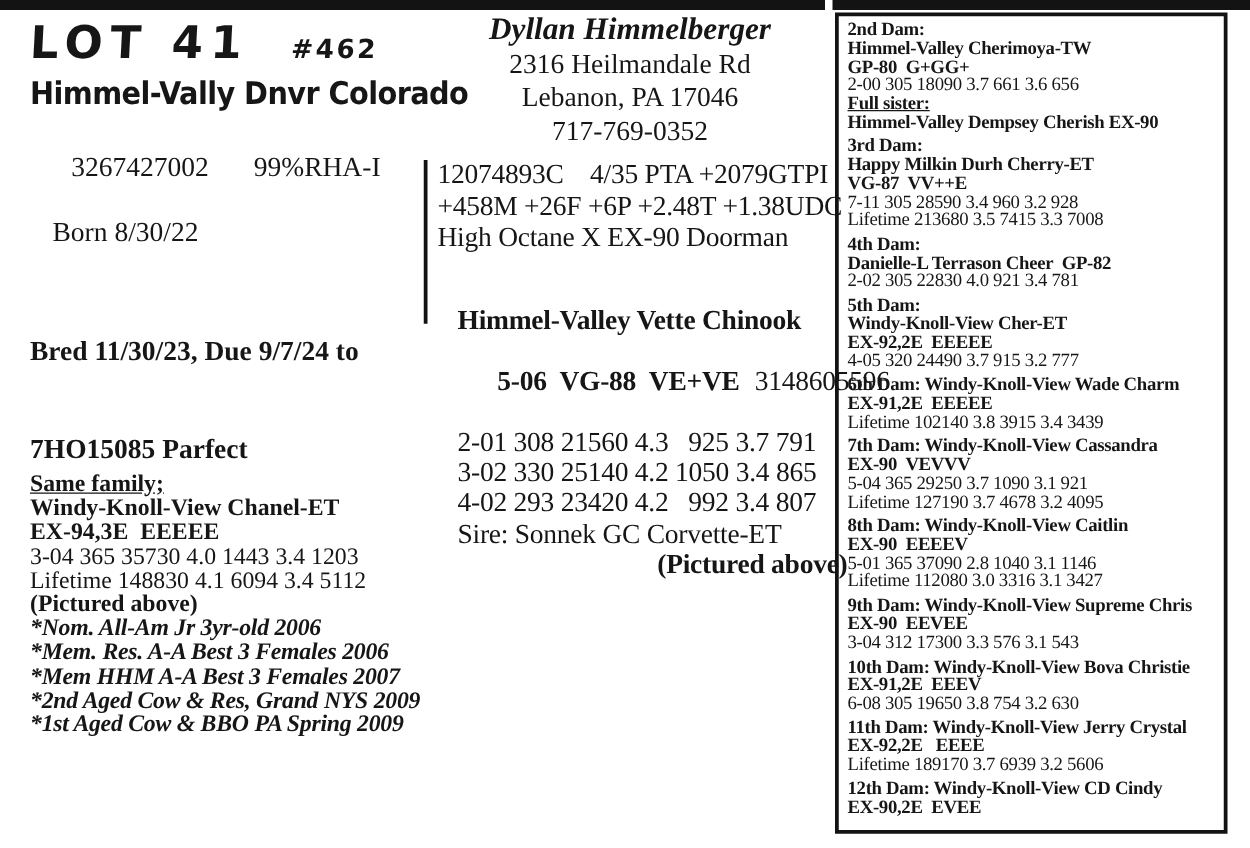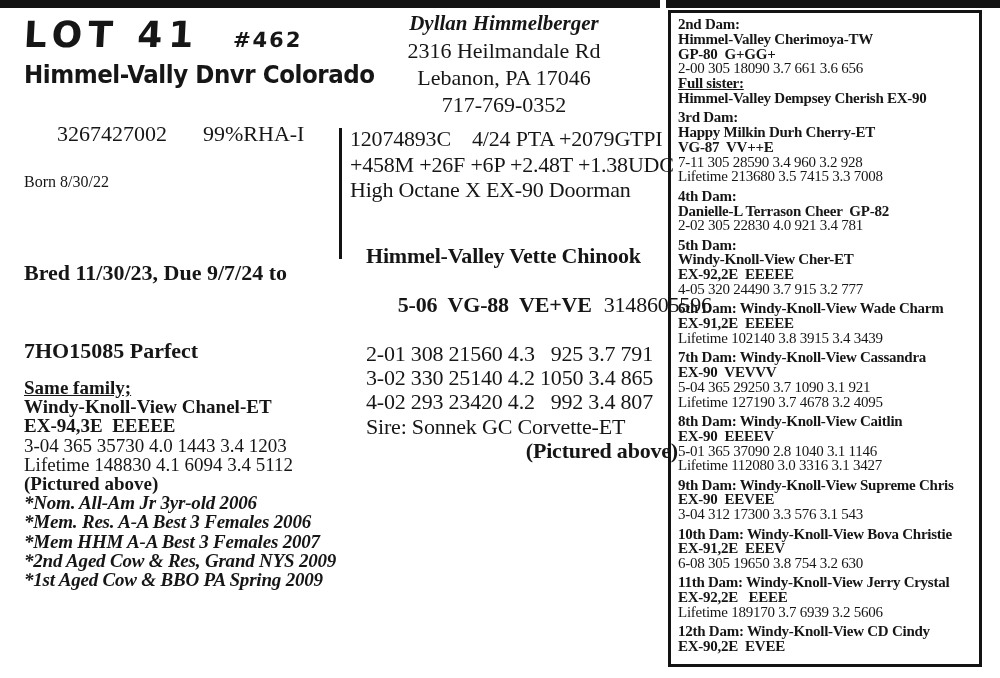--- a/index.html
+++ b/index.html
@@ -11,32 +11,32 @@
   .bar-r{left:666px;width:334px;}
   
   .left-col{position:absolute;left:24px;top:14px;width:320px;}
   .lot-row{display:flex;align-items:baseline;font-family:"DejaVu Sans",sans-serif;}
   .lot{font-size:36px;font-weight:bold;letter-spacing:6px;transform:skewX(-3deg);}
   .tag{font-size:21px;font-weight:bold;letter-spacing:2px;margin-left:34px;transform:skewX(-3deg);}
   .aname{font-family:"DejaVu Sans",sans-serif;font-weight:bold;font-size:25px;letter-spacing:-0.5px;
          transform:scaleX(.92);transform-origin:left;margin-top:5px;white-space:pre;}
   .idline{font-size:22px;margin-top:6px;white-space:pre;}
   .idline .rha{margin-left:36px;}
-  .bornline{font-size:16px;white-space:pre;}
+  .bornline{font-size:22px;white-space:pre;margin-left:18px;}
   .bred{font-weight:bold;font-size:22px;line-height:26px;margin-top:17px;white-space:pre;}
   
   .family{position:absolute;left:24px;top:378px;width:330px;font-size:19px;line-height:19.2px;}
   .family div{white-space:pre;}
   .fam-h{font-weight:bold;text-decoration:underline;}
   .fam-b{font-weight:bold;}
   .fam-aw{font-weight:bold;font-style:italic;letter-spacing:-0.2px;}
   
   .consignor{position:absolute;left:345px;top:10px;width:318px;text-align:center;
              font-size:22px;line-height:27px;}
-  .consignor .cname{font-weight:bold;font-style:italic;font-size:21px;}
+  .consignor .cname{font-weight:bold;font-style:italic;font-size:25px;}
   
   .vline{position:absolute;left:339px;top:128px;width:3px;height:131px;background:#131313;}
   
   .blk{position:absolute;left:350px;width:312px;font-size:22px;letter-spacing:-0.2px;}
   .blk div{white-space:pre;}
   .sire-blk{top:126px;line-height:25.5px;}
   .dam-blk{top:244px;line-height:24.4px;margin-left:16px;}
   .bname{font-weight:bold;}
   .b{font-weight:bold;text-align:right;}
   .regnum{margin-left:12px;}
@@ -85,21 +85,21 @@
   <div class="consignor">
     <div class="cname">Dyllan Himmelberger</div>
     <div>2316 Heilmandale Rd</div>
     <div>Lebanon, PA 17046</div>
     <div>717-769-0352</div>
   </div>
 
   <div class="vline"></div>
 
   <div class="blk sire-blk">
-    <div>12074893C    4/24 PTA +2079GTPI</div>
+    <div>12074893C    4/35 PTA +2079GTPI</div>
     <div>+458M +26F +6P +2.48T +1.38UDC</div>
     <div>High Octane X EX-90 Doorman</div>
   </div>
 
   <div class="blk dam-blk">
     <div class="bname">Himmel-Valley Vette Chinook</div>
     <div>
       <span class="b">5-06  VG-88  VE+VE</span><span class="regnum">3148605596</span>
     </div>
     <div>2-01 308 21560 4.3   925 3.7 791</div>

